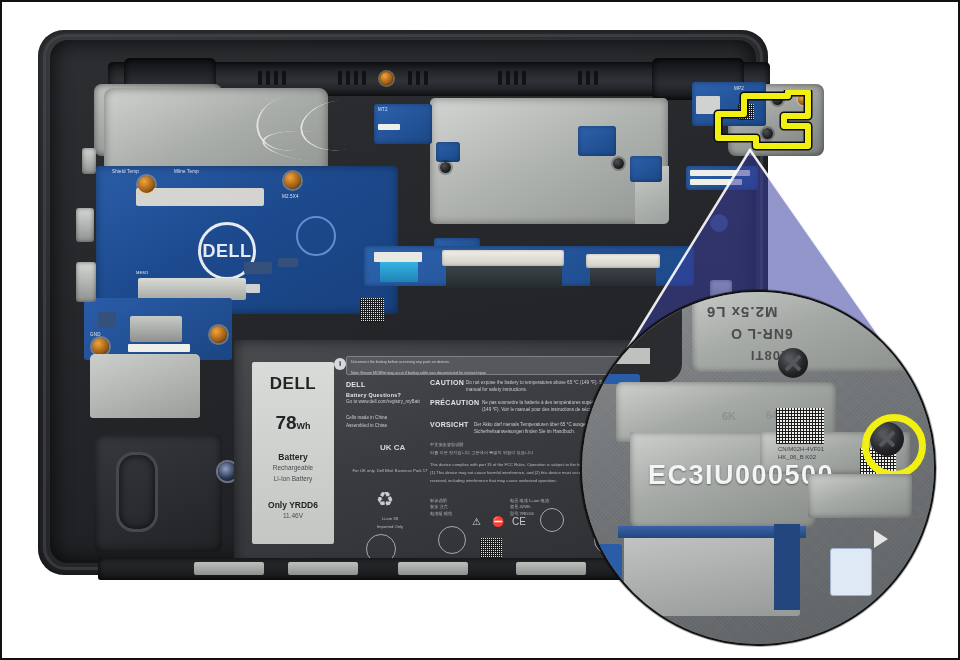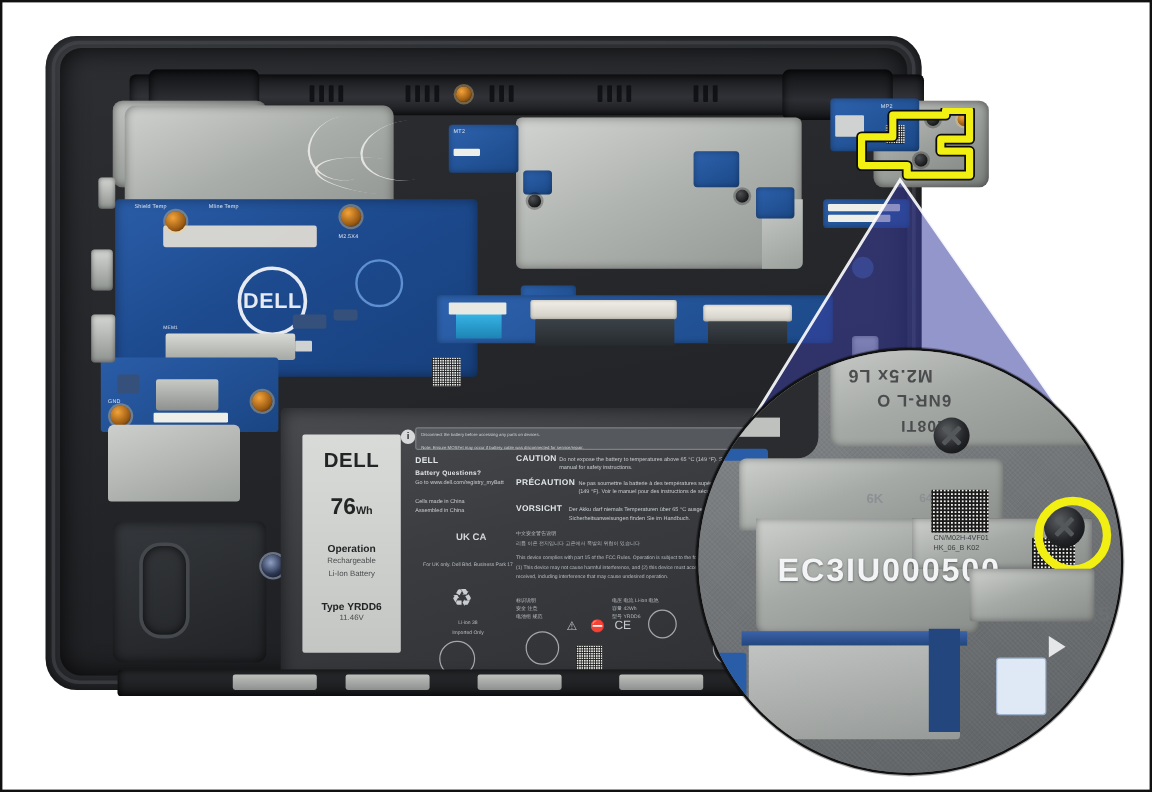--- a/index.html
+++ b/index.html
@@ -304,26 +304,26 @@
 
       <div class="bat-icon">i</div>
       <div class="bat-warn">
         <span>Disconnect the battery before accessing any parts on devices.</span>
         <span>Note: Ensure MOSFet may occur if battery cable was disconnected for service/repair.</span>
       </div>
 
       <div class="bat-label">
         <div class="bl-dell">DELL</div>
         <div class="bl-wh">
-          <span>76</span><small>Wh</small>
+          <span>78</span><small>Wh</small>
         </div>
-        <div class="bl-std">Operation</div>
+        <div class="bl-std">Battery</div>
         <div class="bl-sub">Rechargeable</div>
         <div class="bl-sub">Li-Ion Battery</div>
-        <div class="bl-type">Type YRDD6</div>
+        <div class="bl-type">Only YRDD6</div>
         <div class="bl-volt">11.46V</div>
       </div>
 
       <div class="bat-txt" style="left:112px;top:40px;width:70px">
         <b>DELL</b><br>
         <b style="font-size:5.4px">Battery Questions?</b>
       </div>
       <div class="bat-txt" style="left:112px;top:58px;width:74px">Go to www.dell.com/registry_myBatt</div>
       <div class="bat-txt" style="left:112px;top:74px;width:74px">Cells made in China</div>
       <div class="bat-txt" style="left:112px;top:82px;width:74px">Assembled in China</div>

